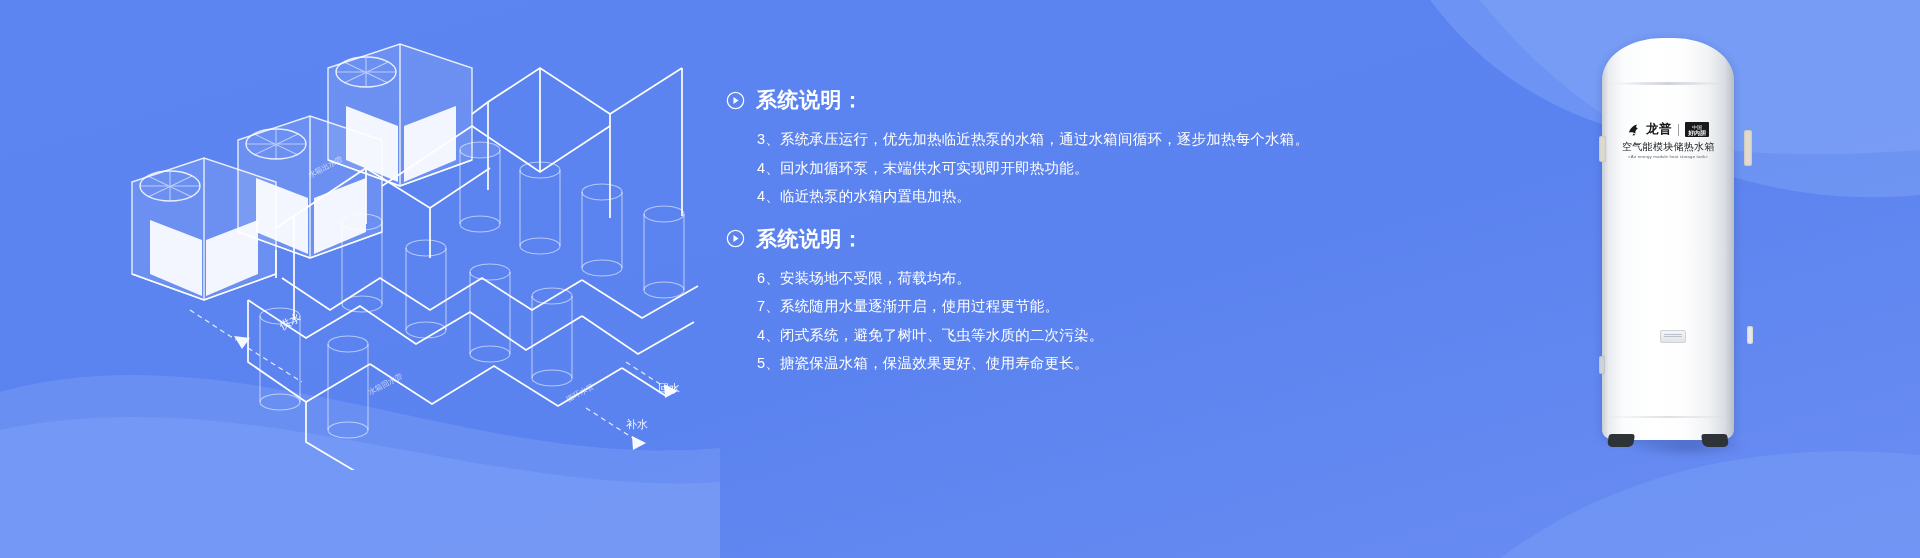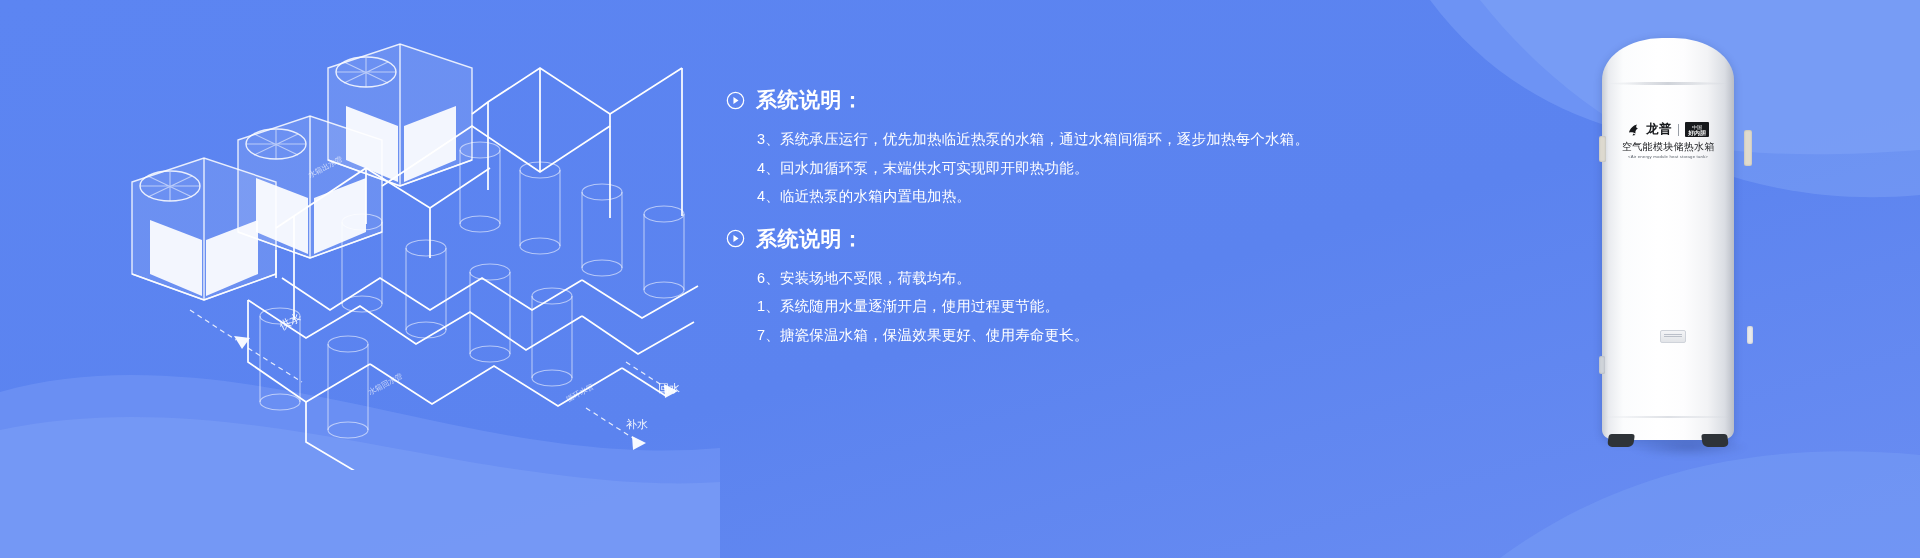--- a/index.html
+++ b/index.html
@@ -367,22 +367,23 @@
     <div class="section">
       <div class="sec-head">
         <svg class="play-icon" viewBox="0 0 20 20">
           <circle cx="10" cy="10" r="8.6" fill="none" stroke="#ffffff" stroke-width="1.3"></circle>
           <path d="M7.8 6.2 L13.2 10 L7.8 13.8 Z" fill="#ffffff"></path>
         </svg>
         <span class="sec-title">系统说明：</span>
       </div>
       <ul class="bullets">
         <li>6、安装场地不受限，荷载均布。</li>
-        <li>1、系统随用水量逐渐开启，使用过程更节能。</li>
-        <li>7、搪瓷保温水箱，保温效果更好、使用寿命更长。</li>
+        <li>7、系统随用水量逐渐开启，使用过程更节能。</li>
+        <li>4、闭式系统，避免了树叶、飞虫等水质的二次污染。</li>
+        <li>5、搪瓷保温水箱，保温效果更好、使用寿命更长。</li>
       </ul>
     </div>
 
   </div>
 
   <div id="product">
     <div id="tank-wrap">
       <div class="tank-shadow"></div>
       <div class="tank-body"></div>
       <div class="tank-top-seam"></div>

